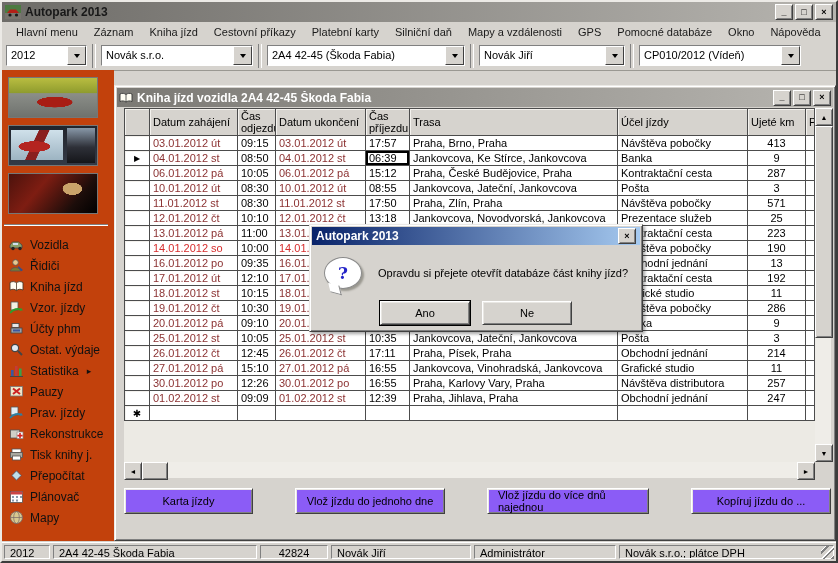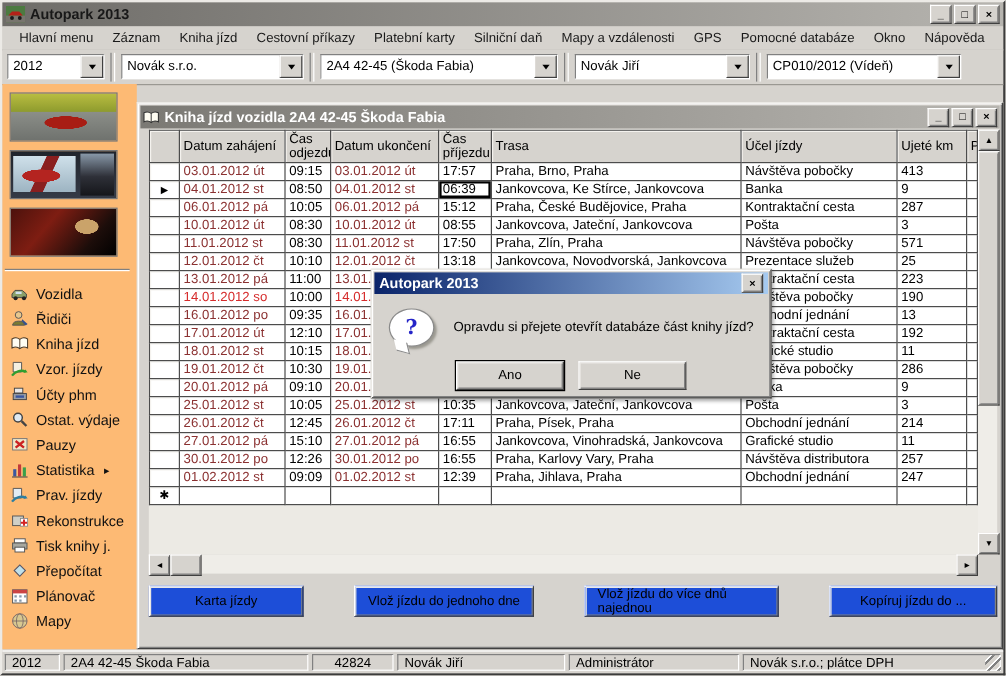--- a/index.html
+++ b/index.html
@@ -29,21 +29,21 @@
            display:flex;align-items:center;padding-left:4px;border-bottom:1px solid #9a9892}
   .combo{height:21px;display:flex;background:#fff;border:1px solid;border-color:#808080 #fff #fff #808080;
          box-shadow:inset 1px 1px 0 #404040;box-sizing:border-box}
   .combo .val{flex:1;padding:3px 2px 0 4px;white-space:nowrap;overflow:hidden;background:#fff}
   .combo .drop{width:17px;background:#d6d3ce;border:1px solid;border-color:#fff #404040 #404040 #fff;
                display:flex;align-items:center;justify-content:center;cursor:pointer}
   .combo .drop .tri{width:0;height:0;border-left:3.5px solid transparent;border-right:3.5px solid transparent;border-top:4px solid #000}
   .tsep{width:2px;height:24px;border-left:1px solid #808080;border-right:1px solid #fff;margin:0 5px}
 
   
-  #sidebar{position:absolute;left:0;top:68px;width:112px;bottom:20px;background:#fdba74;padding-top:4px}
+  #sidebar{position:absolute;left:0;top:68px;width:112px;bottom:20px;background:#c2410c;padding-top:4px}
   .side-img{width:88px;height:39px;margin:3px 0 7px 6px;border:1px solid #777}
   .img-car{background:
      radial-gradient(ellipse 30px 9px at 52% 62%, #a81d14 58%, rgba(0,0,0,0) 60%),
      linear-gradient(180deg,#b9bd41 0%,#8f9c2e 38%,#8b8e88 40%,#6f726e 100%)}
   .img-plane{background:
      linear-gradient(180deg,#20242c 0%,#343a46 100%) ;position:relative;overflow:hidden}
   .img-plane::before{content:"";position:absolute;left:2px;top:4px;width:52px;height:30px;
      background:radial-gradient(ellipse 24px 8px at 45% 55%, #b42420 65%, rgba(0,0,0,0) 67%),
                 linear-gradient(115deg, rgba(0,0,0,0) 42%, #8a1f1f 43%, #8a1f1f 58%, rgba(0,0,0,0) 59%),
                 linear-gradient(180deg,#cfe0ea,#9db4c2)}
@@ -69,37 +69,37 @@
   
   #gridwrap{position:absolute;left:9px;top:22px;width:691px;height:354px;background:#ECEAE4;overflow:hidden}
   table.grid{border-collapse:collapse;table-layout:fixed;width:690px;background:#fff}
   table.grid th{background:#d6d3ce;border:1px solid #4c4c4c;font-weight:normal;text-align:left;
                 padding:1px 3px;height:24px;line-height:12px;vertical-align:middle;overflow:hidden;
                 box-shadow:inset 1px 1px 0 #f4f2ee}
   table.grid td{border:1px solid #4c4c4c;height:14px;padding:0 3px;white-space:nowrap;overflow:hidden;background:#fff}
   td.sel{background:#d6d3ce;text-align:center;padding:0;font-size:8px;box-shadow:inset 1px 1px 0 #f4f2ee}
   td.date{color:#8b3131}
   td.date.weekend{color:#d62c2c}
-  td.km{text-align:left}
+  td.km{text-align:center}
   td.focus-cell{box-shadow:inset 0 0 0 2px #000}
   tr.newrow td{background:#fff}
   tr.newrow td.sel{font-size:10px}
 
   
   .vscroll{position:absolute;left:700px;top:22px;width:16px;height:354px;background:#efede8;display:flex;flex-direction:column}
   .hscroll{position:absolute;left:9px;top:376px;width:691px;height:16px;background:#efede8;display:flex}
   .sbtn{width:16px;height:16px;flex:0 0 auto;display:flex;align-items:center;justify-content:center;
         font-size:7px;color:#000;cursor:pointer}
   .vthumb{margin:0;height:210px;width:16px}
   .hthumb{width:24px;height:16px}
   .vspace{flex:1}
 
   
   #btnrow{position:absolute;left:9px;top:402px;width:707px;display:flex;justify-content:space-between}
-  .pbtn{height:24px;background:#1d4ed8;border:1px solid;border-color:#fff #404040 #404040 #fff;
+  .pbtn{height:24px;background:#8b5cf6;border:1px solid;border-color:#fff #404040 #404040 #fff;
         box-shadow:inset 1px 1px 0 #e9e7e3, inset -1px -1px 0 #808080;
         display:flex;align-items:center;justify-content:center;padding:0 10px;cursor:pointer;font-size:11px}
 
   
   #dialog{position:absolute;left:307px;top:222px;width:334px;height:108px;background:#d6d3ce;z-index:50;
           border:1px solid;border-color:#eceae6 #404040 #404040 #eceae6;
           box-shadow:inset 1px 1px 0 #fff, inset -1px -1px 0 #808080, 2px 2px 3px rgba(0,0,0,.35);box-sizing:border-box}
   #dlgtitle{height:18px;margin:2px;background:linear-gradient(90deg,#0a246a,#a6caf0);
             display:flex;align-items:center;padding:0 4px;color:#fff;font-weight:bold;font-size:12px}
   #dlgtitle .title{flex:1}
@@ -244,34 +244,34 @@
     </div>
     <div class="side-item">
       <svg width="15" height="15">
           <circle cx="6" cy="6" r="3.6" fill="#dfe9f2" stroke="#444" stroke-width="1.2"></circle>
           <line x1="9" y1="9" x2="13" y2="13" stroke="#444" stroke-width="2"></line>
         </svg>
       <span>Ostat. výdaje</span>
     </div>
     <div class="side-item">
       <svg width="15" height="15">
-          <rect x="1.5" y="2.5" width="12" height="9.5" fill="#efe7c9" stroke="#777" stroke-width="0.8"></rect>
-          <path d="M4 4.5l7 5.5M11 4.5l-7 5.5" stroke="#cc2222" stroke-width="2"></path>
-        </svg>
-      <span>Pauzy</span>
-    </div>
-    <div class="side-item">
-      <svg width="15" height="15">
           <rect x="2" y="7" width="2.6" height="6" fill="#3a57a0"></rect>
           <rect x="6" y="3" width="2.6" height="10" fill="#c43a3a"></rect>
           <rect x="10" y="5.5" width="2.6" height="7.5" fill="#3aa04a"></rect>
           <line x1="1" y1="13.5" x2="14" y2="13.5" stroke="#444"></line>
         </svg>
       <span>Statistika</span>
       <span class="subarrow">▸</span>
+    </div>
+    <div class="side-item">
+      <svg width="15" height="15">
+          <rect x="1.5" y="2.5" width="12" height="9.5" fill="#efe7c9" stroke="#777" stroke-width="0.8"></rect>
+          <path d="M4 4.5l7 5.5M11 4.5l-7 5.5" stroke="#cc2222" stroke-width="2"></path>
+        </svg>
+      <span>Pauzy</span>
     </div>
     <div class="side-item">
       <svg width="15" height="15">
           <path d="M2 2h7v8H2z" fill="#e2ecf4" stroke="#555" stroke-width="0.8"></path>
           <path d="M1 13C4 9 9 8 12.5 10" fill="none" stroke="#2f7ea0" stroke-width="2"></path>
           <path d="M14 10.5l-3.6-.2 1.8-2.4z" fill="#2f7ea0"></path>
         </svg>
       <span>Prav. jízdy</span>
     </div>
     <div class="side-item">

